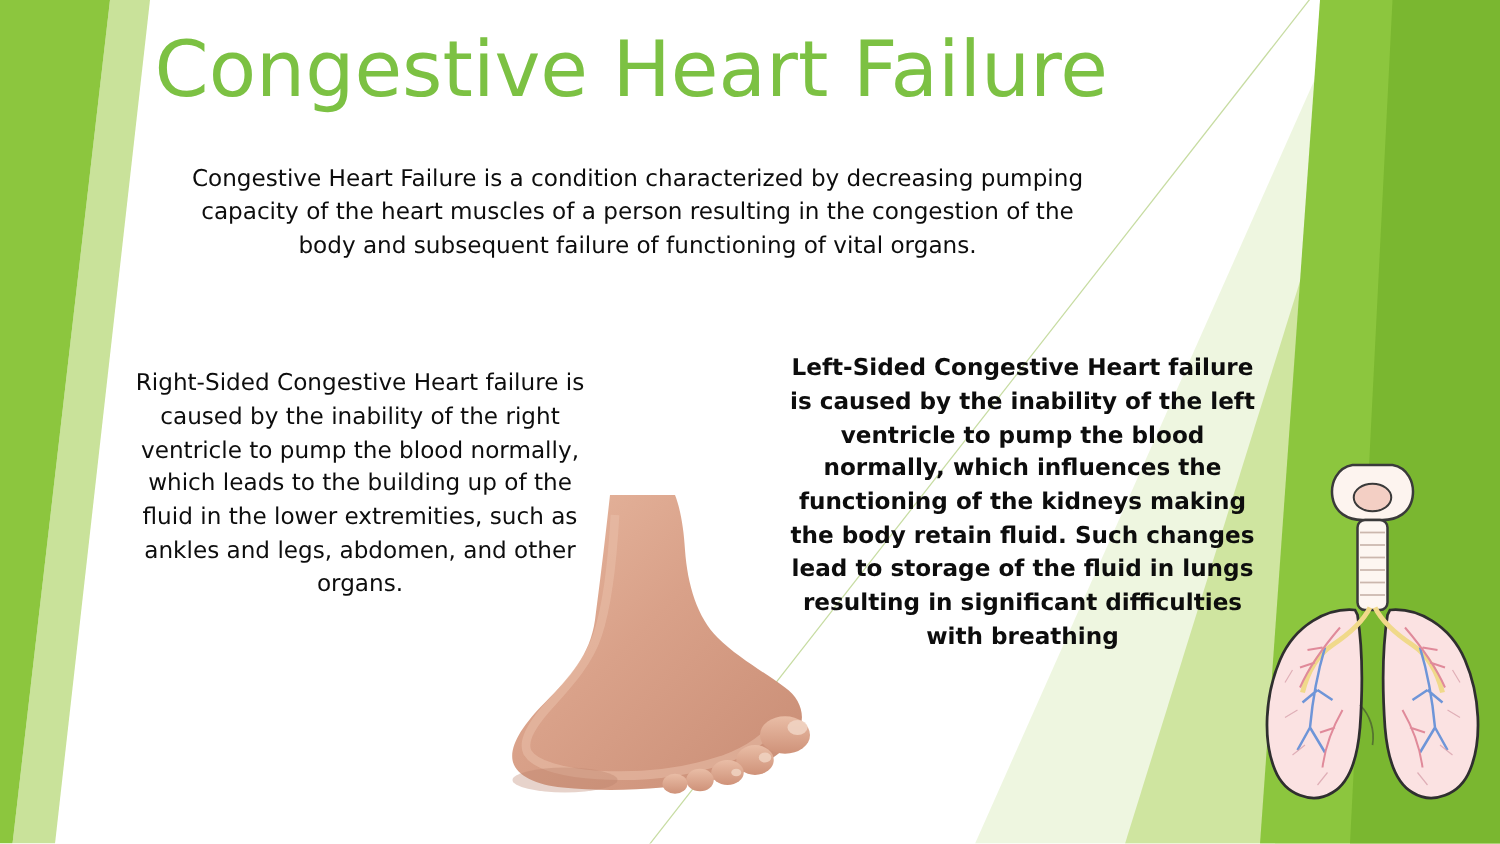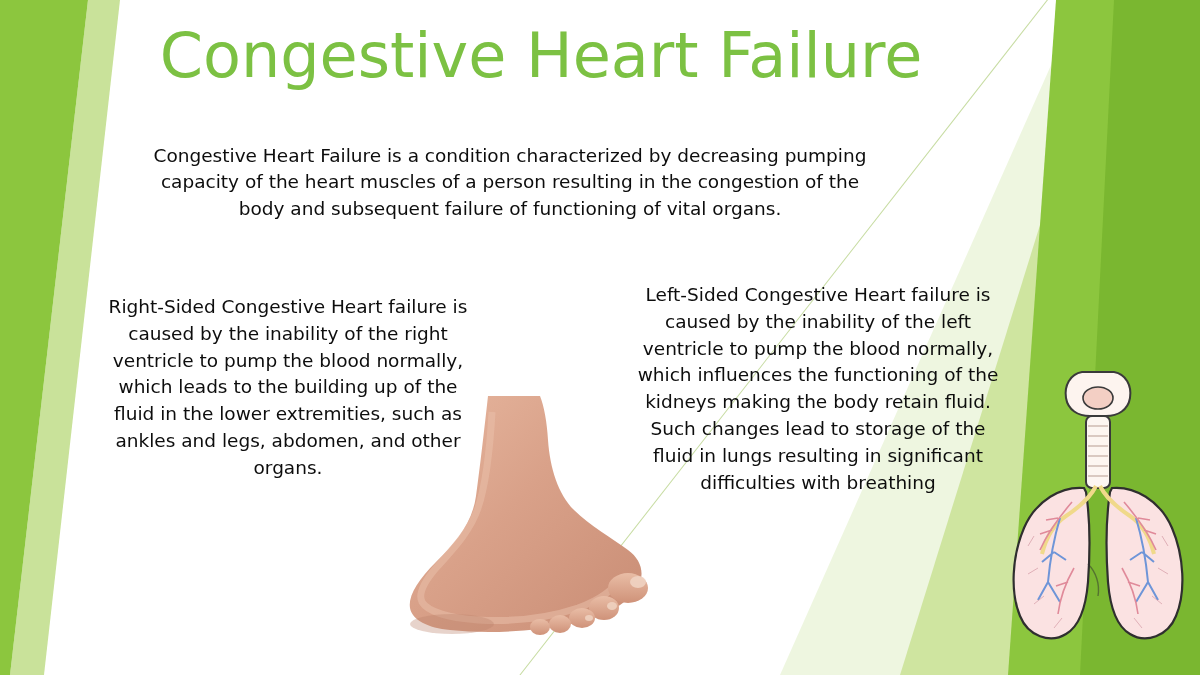--- a/index.html
+++ b/index.html
@@ -73,43 +73,41 @@
     position: absolute;
     left: 0; top: 22px;
     width: 1010px;
     text-align: center;
     font-family: "DejaVu Sans", sans-serif;
     font-size: 62px;
     font-weight: 400;
     color: #7cc143;
     letter-spacing: 0px;
     line-height: 1.1;
-    padding-left: 36px;
   }
 
   .intro {
     position: absolute;
     left: 140px; top: 131px;
     width: 740px;
     text-align: center;
     font-size: 18.5px;
     line-height: 1.42;
     color: #0d0d0d;
-    margin-top: 12px;
   }
 
   .col {
     position: absolute;
     font-size: 18.5px;
     line-height: 1.45;
     color: #0d0d0d;
     text-align: center;
   }
   .col-left  { left: 108px;  top: 294px; width: 360px; }
-  .col-right { left: 632px; top: 282px; width: 372px; }
+  .col-right { left: 632px; top: 282px; width: 372px; font-weight: bold; }
 
   
   .foot-wrap {
     position: absolute;
     left: 392px; top: 392px;
     width: 300px; height: 268px;
   }
   .foot-svg { display:block; }
 
   

